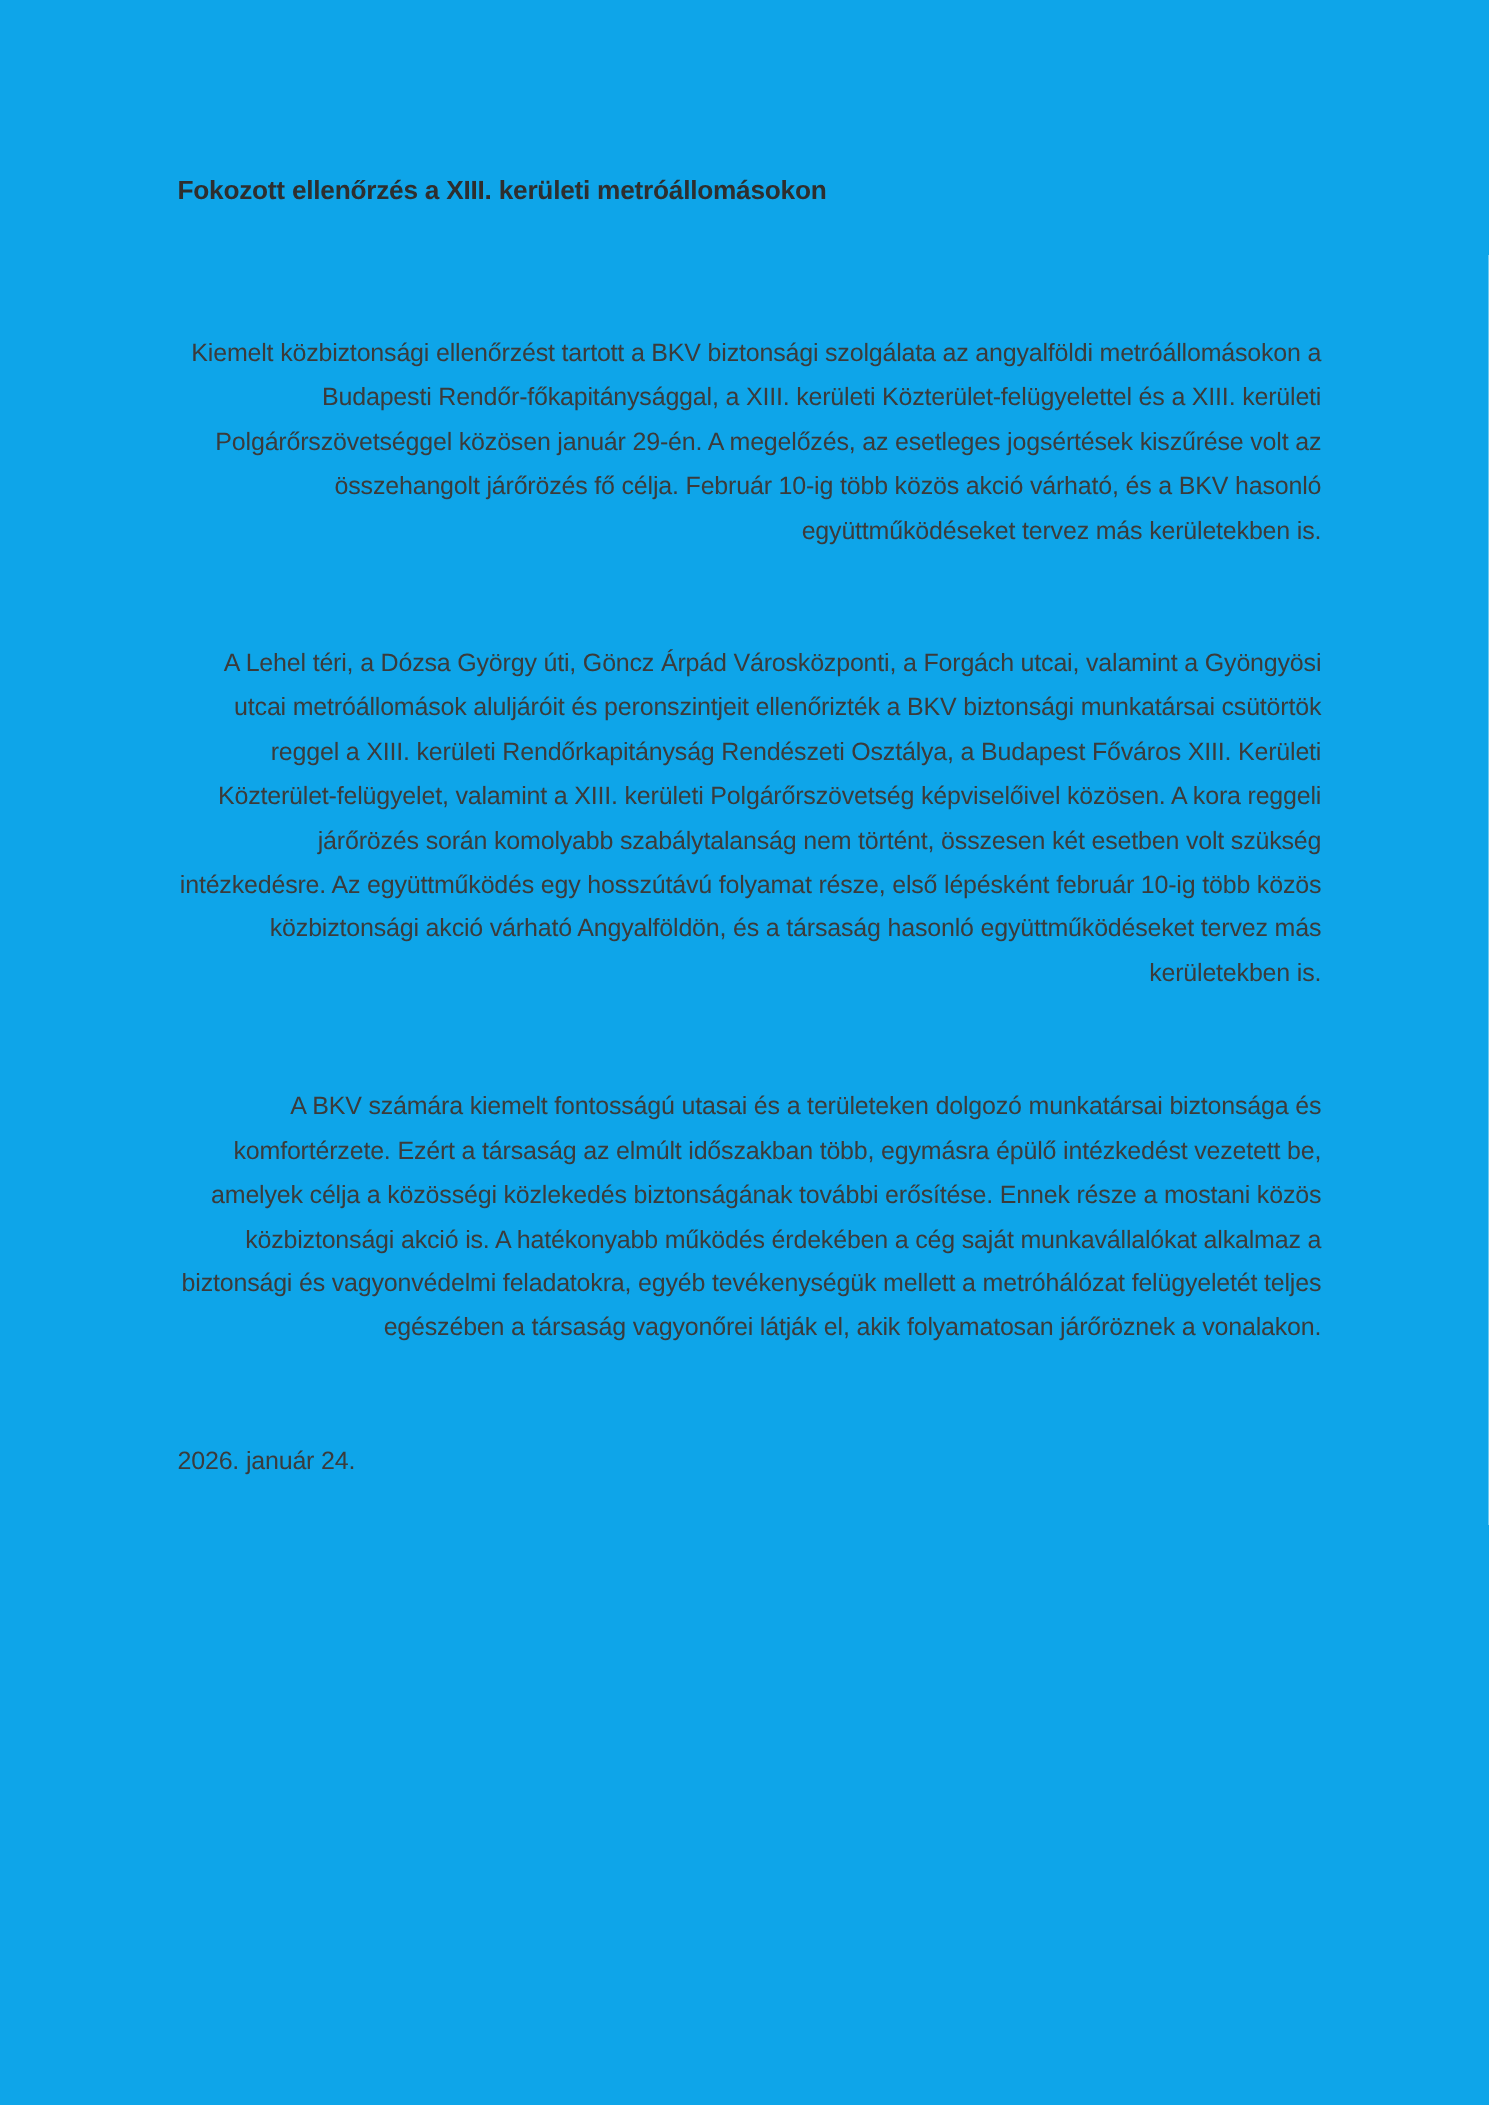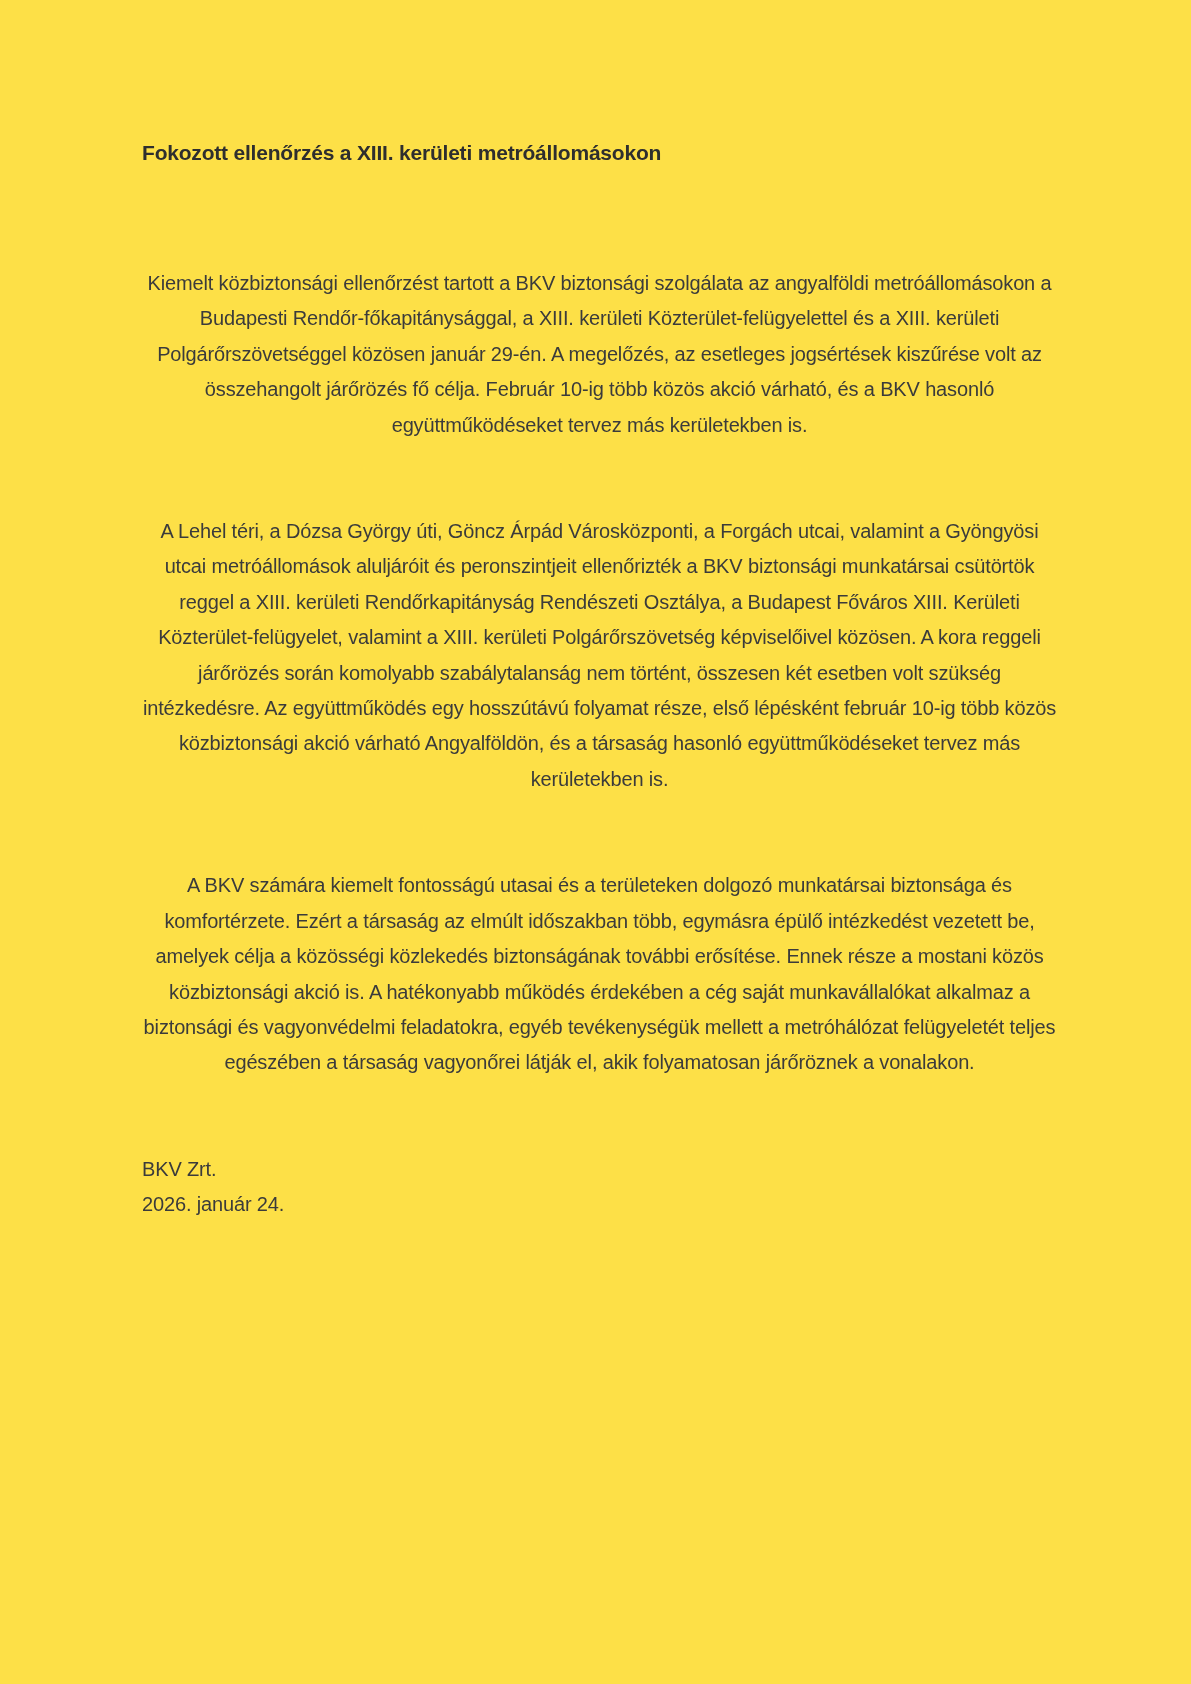--- a/index.html
+++ b/index.html
@@ -6,21 +6,21 @@
   html, body {
     margin: 0;
     padding: 0;
     background: #ffffff;
   }
   .page {
     position: relative;
     width: 1191px;
     height: 1684px;
     margin: 0 auto;
-    background: #fde047;
+    background: #0ea5e9;
     box-sizing: border-box;
     padding: 138px 134px 0 142px;
     font-family: "Liberation Sans", "DejaVu Sans", sans-serif;
     overflow: hidden;
   }
   .doc-title {
     margin: 0 0 98px 0;
     font-size: 21px;
     font-weight: 700;
     line-height: 30px;
@@ -28,21 +28,21 @@
     color: #2e2e2e;
   }
   .doc-paragraph {
     margin: 0 0 71px 0;
     max-width: 920px;
     font-size: 20px;
     font-weight: 400;
     line-height: 35.4px;
     letter-spacing: -0.15px;
     color: #3b3b3b;
-    text-align: center;
+    text-align: right;
   }
   .signature {
     margin-top: 35px;
     font-size: 20px;
     font-weight: 400;
     line-height: 35.4px;
     letter-spacing: -0.15px;
     color: #3b3b3b;
   }
 </style>
@@ -52,16 +52,15 @@
 <div class="page">
   <h1 class="doc-title">Fokozott ellenőrzés a XIII. kerületi metróállomásokon</h1>
 
   <p class="doc-paragraph">Kiemelt közbiztonsági ellenőrzést tartott a BKV biztonsági szolgálata az angyalföldi metróállomásokon a Budapesti Rendőr-főkapitánysággal, a XIII. kerületi Közterület-felügyelettel és a XIII. kerületi Polgárőrszövetséggel közösen január 29-én. A megelőzés, az esetleges jogsértések kiszűrése volt az összehangolt járőrözés fő célja. Február 10-ig több közös akció várható, és a BKV hasonló együttműködéseket tervez más kerületekben is.</p>
 
   <p class="doc-paragraph">A Lehel téri, a Dózsa György úti, Göncz Árpád Városközponti, a Forgách utcai, valamint a Gyöngyösi utcai metróállomások aluljáróit és peronszintjeit ellenőrizték a BKV biztonsági munkatársai csütörtök reggel a XIII. kerületi Rendőrkapitányság Rendészeti Osztálya, a Budapest Főváros XIII. Kerületi Közterület-felügyelet, valamint a XIII. kerületi Polgárőrszövetség képviselőivel közösen. A kora reggeli járőrözés során komolyabb szabálytalanság nem történt, összesen két esetben volt szükség intézkedésre. Az együttműködés egy hosszútávú folyamat része, első lépésként február 10-ig több közös közbiztonsági akció várható Angyalföldön, és a társaság hasonló együttműködéseket tervez más kerületekben is.</p>
 
   <p class="doc-paragraph">A BKV számára kiemelt fontosságú utasai és a területeken dolgozó munkatársai biztonsága és komfortérzete. Ezért a társaság az elmúlt időszakban több, egymásra épülő intézkedést vezetett be, amelyek célja a közösségi közlekedés biztonságának további erősítése. Ennek része a mostani közös közbiztonsági akció is. A hatékonyabb működés érdekében a cég saját munkavállalókat alkalmaz a biztonsági és vagyonvédelmi feladatokra, egyéb tevékenységük mellett a metróhálózat felügyeletét teljes egészében a társaság vagyonőrei látják el, akik folyamatosan járőröznek a vonalakon.</p>
 
   <div class="signature">
-    <div>BKV Zrt.</div>
     <div>2026. január 24.</div>
   </div>
 </div>
 
 </body></html>

